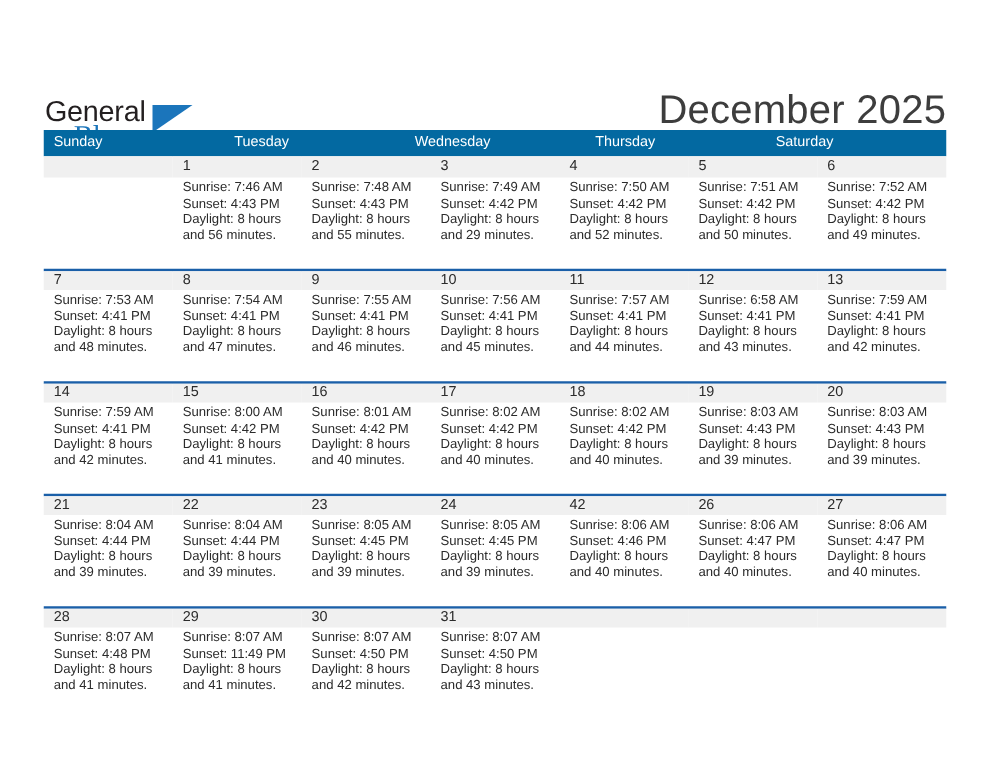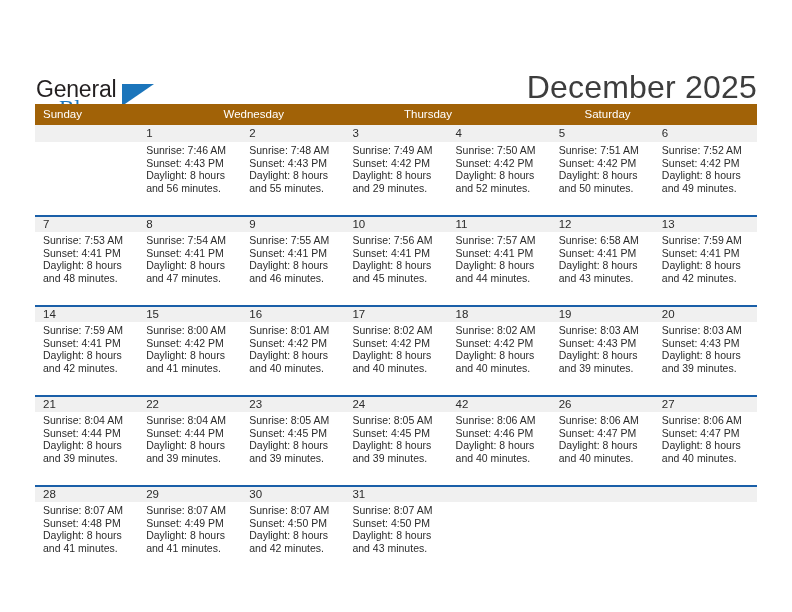--- a/index.html
+++ b/index.html
@@ -90,21 +90,21 @@
 
   
   .calendar {
     position: absolute;
     left: 35px;
     top: 104px;
     width: 722px;
   }
   .dow-row {
     display: flex;
-    background: #a16207;
+    background: #0369a1;
     height: 21px;
   }
   .dow-cell {
     flex: 1 1 0;
     color: #ffffff;
     font-size: 11.5px;
     line-height: 21px;
     padding-left: 8px;
     box-sizing: border-box;
     font-family: "Liberation Sans", sans-serif;
@@ -174,20 +174,21 @@
 
     <div class="title-block">
       <div class="cal-title">December 2025</div>
     </div>
 
   </div>
 
   <div class="calendar">
     <div class="dow-row" id="dow-row">
         <div class="dow-cell">Sunday</div>
+        <div class="dow-cell">Tuesday</div>
         <div class="dow-cell">Wednesday</div>
         <div class="dow-cell">Thursday</div>
         <div class="dow-cell">Saturday</div>
       </div>
     <div id="weeks-container">
         <div class="week-row">
           <div class="day-cell empty">
             <div class="day-num-band"></div>
           </div>
           <div class="day-cell">
@@ -447,21 +448,21 @@
               <div>Sunrise: 8:07 AM</div>
               <div>Sunset: 4:48 PM</div>
               <div>Daylight: 8 hours</div>
               <div>and 41 minutes.</div>
             </div>
           </div>
           <div class="day-cell">
             <div class="day-num-band">29</div>
             <div class="day-info">
               <div>Sunrise: 8:07 AM</div>
-              <div>Sunset: 4:49 PM</div>
+              <div>Sunset: 11:49 PM</div>
               <div>Daylight: 8 hours</div>
               <div>and 41 minutes.</div>
             </div>
           </div>
           <div class="day-cell">
             <div class="day-num-band">30</div>
             <div class="day-info">
               <div>Sunrise: 8:07 AM</div>
               <div>Sunset: 4:50 PM</div>
               <div>Daylight: 8 hours</div>

